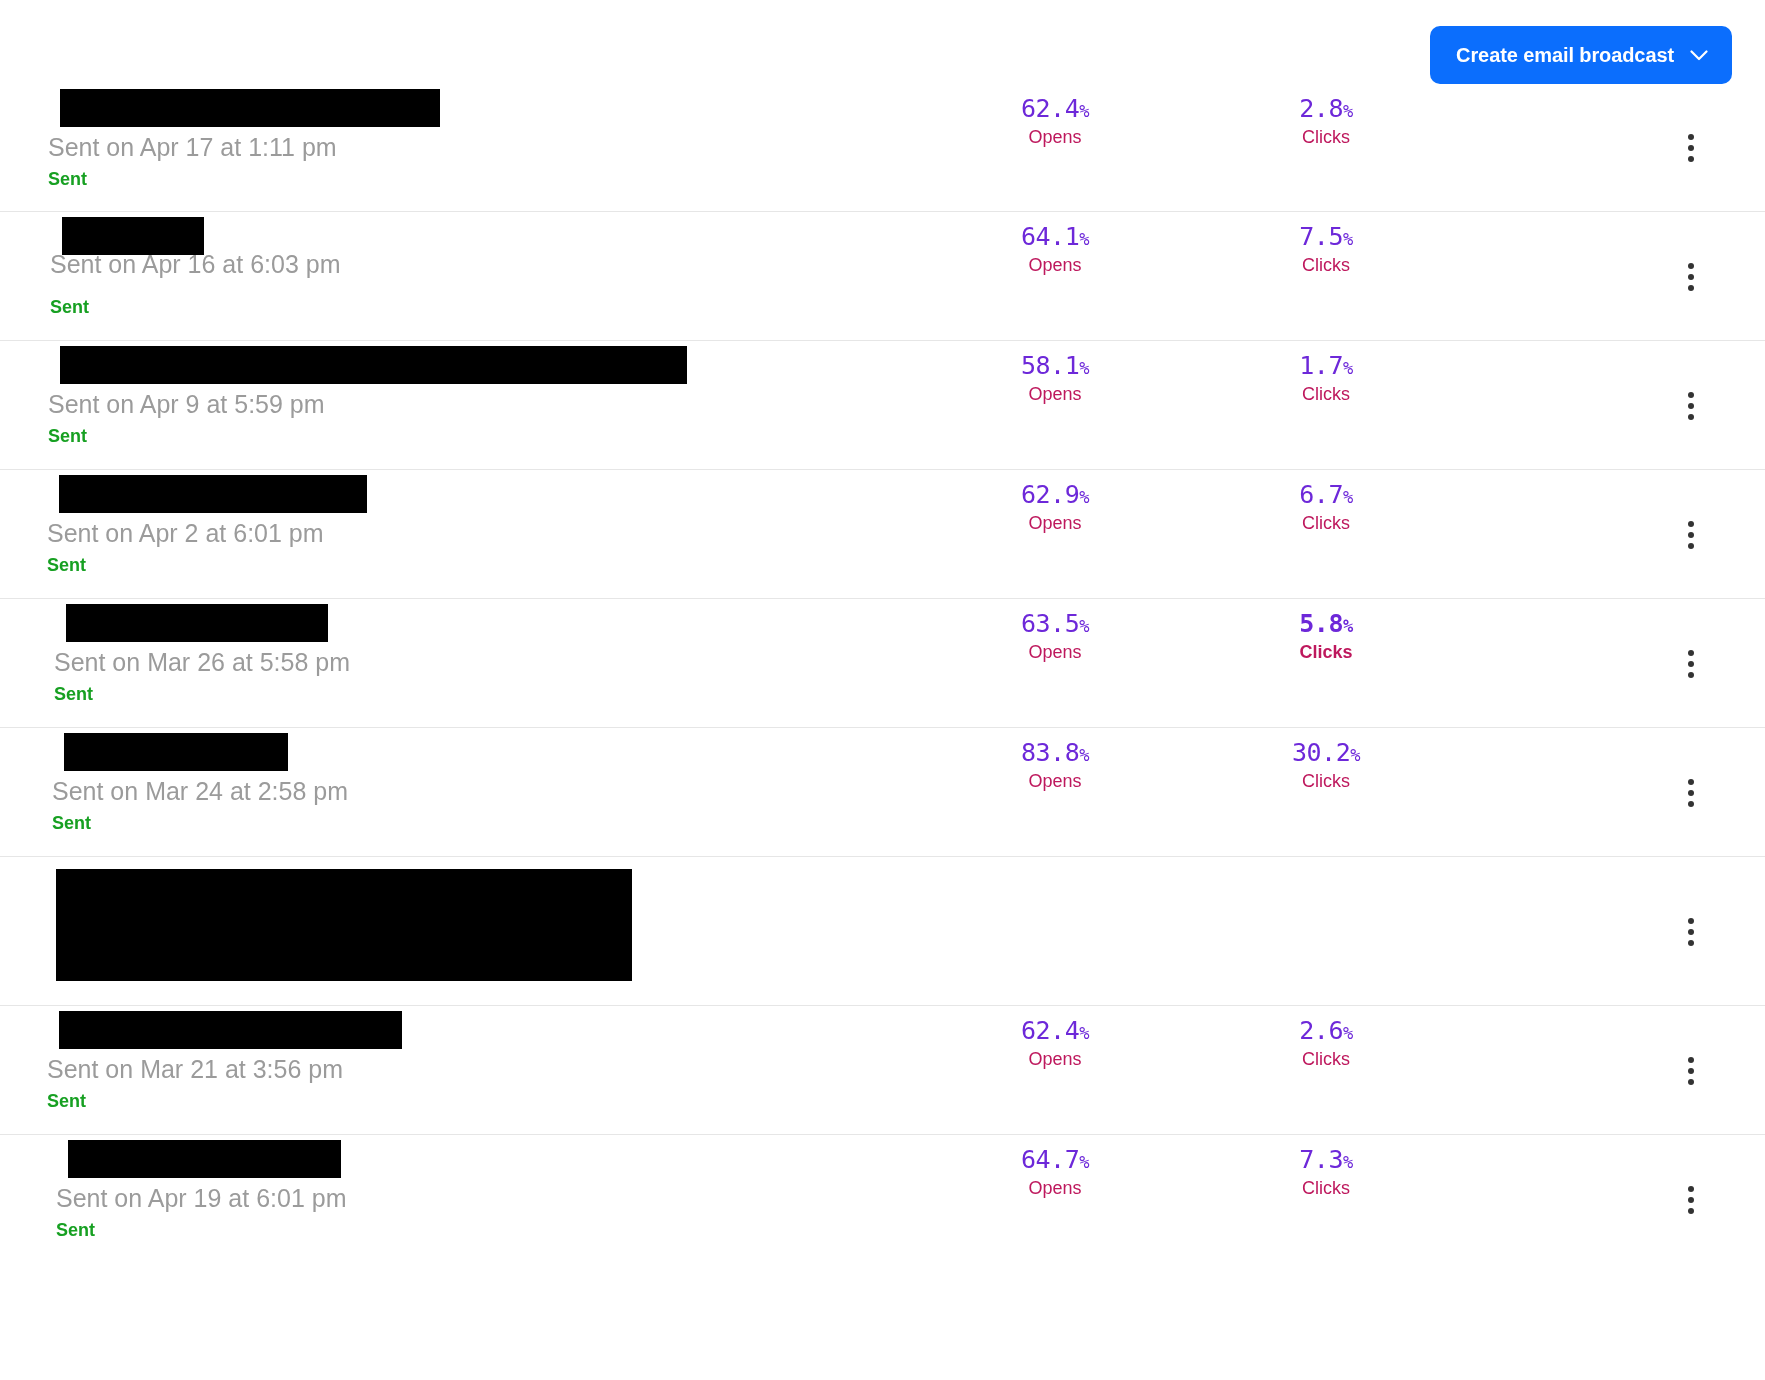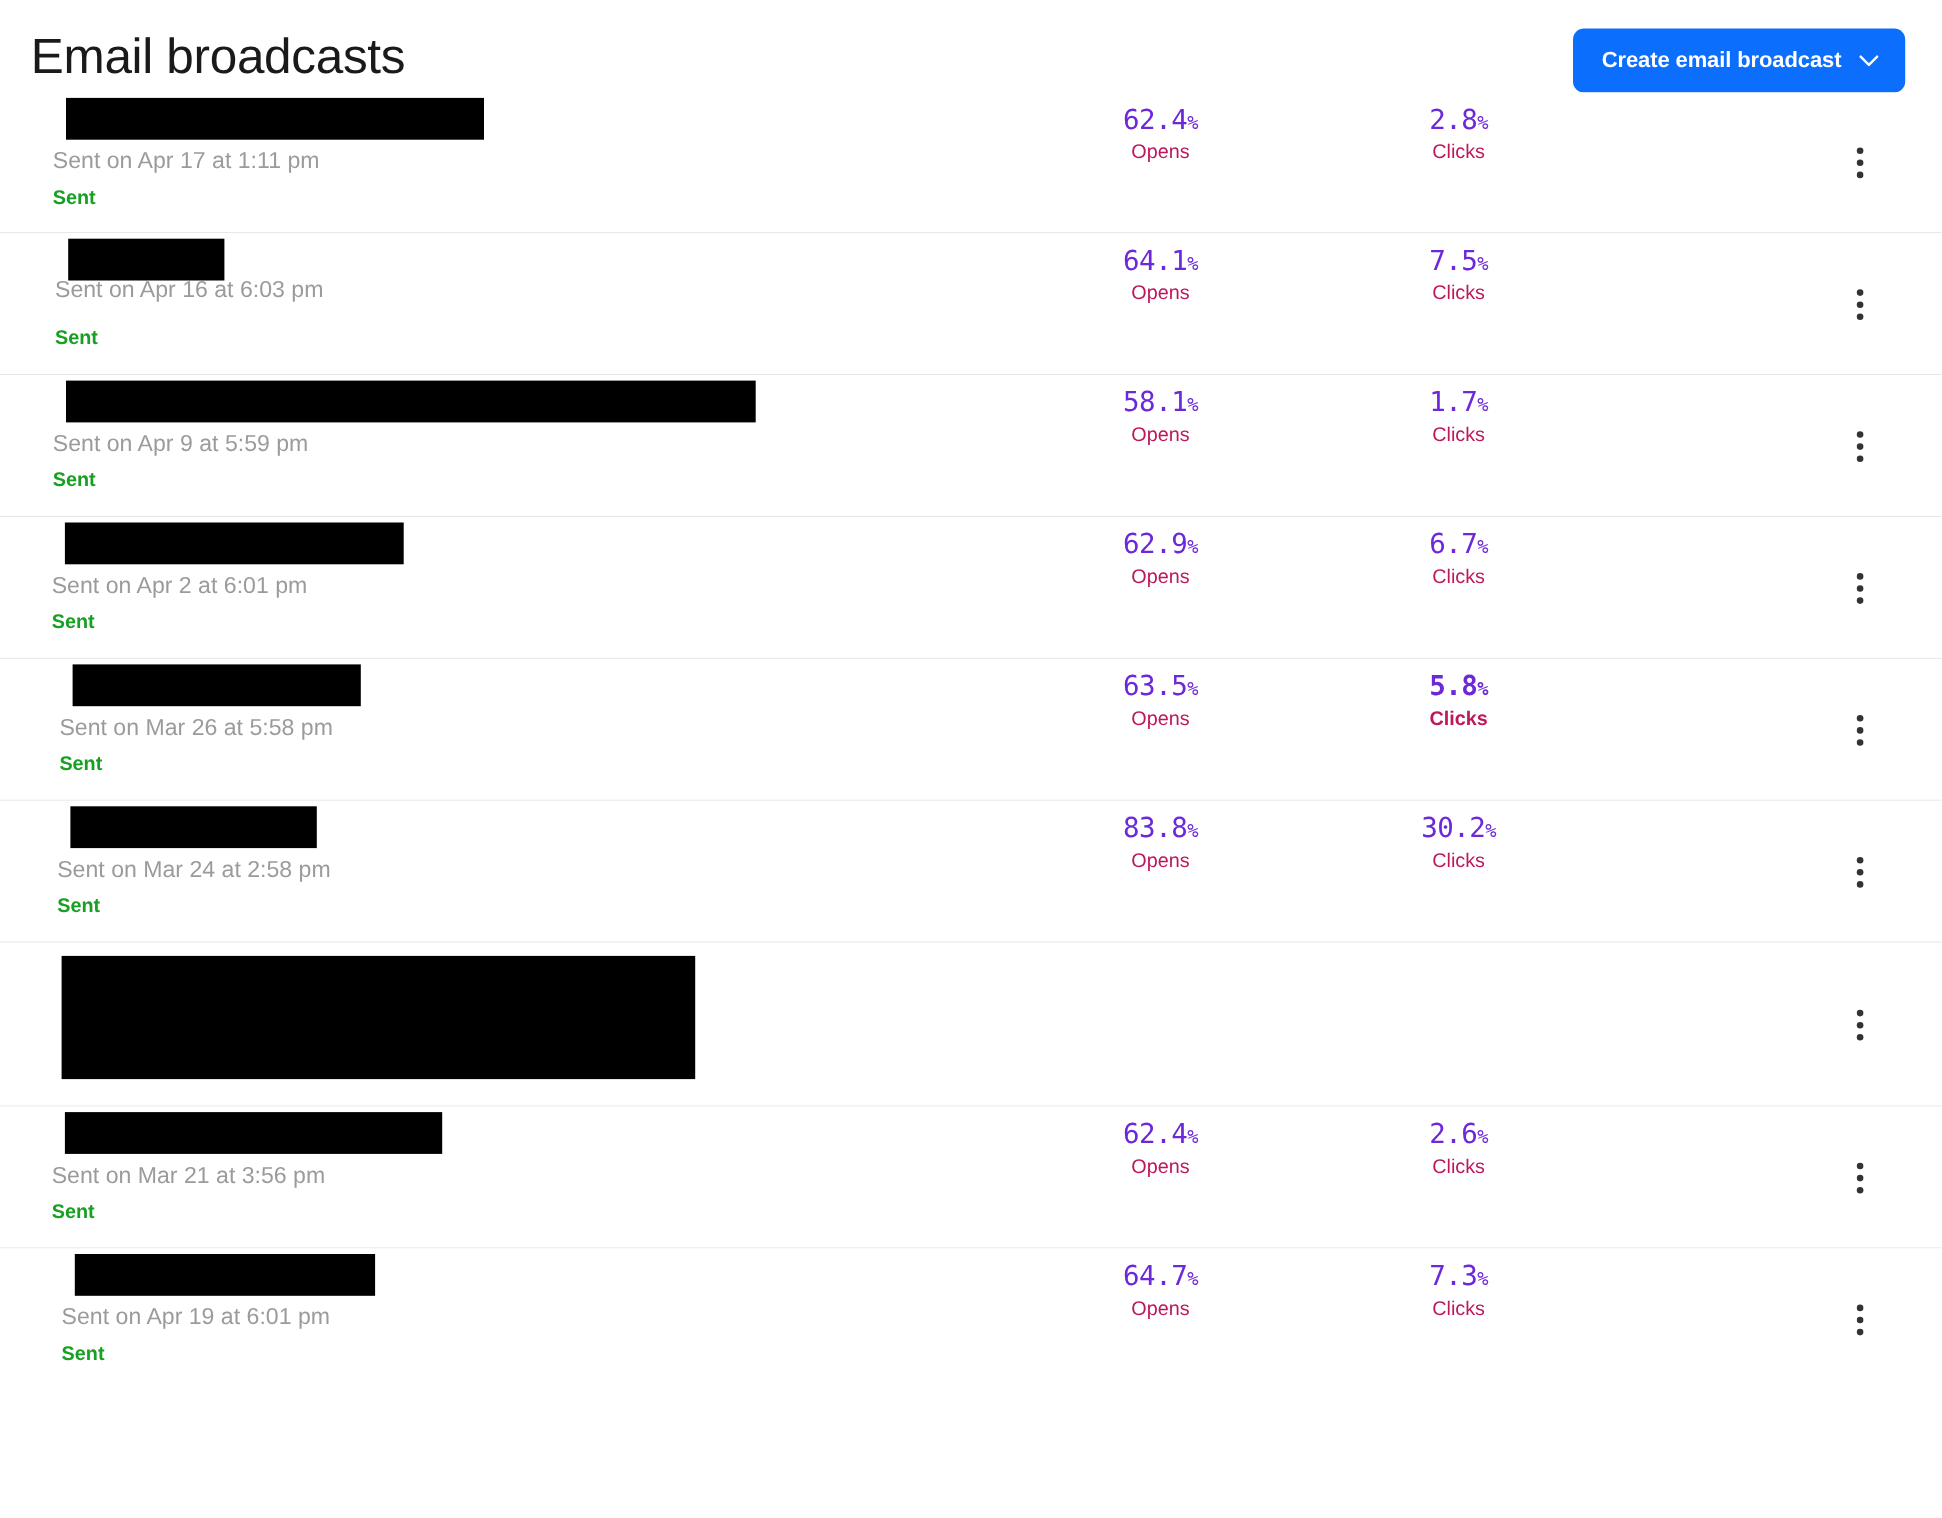--- a/index.html
+++ b/index.html
@@ -71,21 +71,21 @@
   }
 
   
   .subject-redaction {
     position: absolute;
     background: #000000;
   }
 
   .sent-on {
     position: absolute;
-    font-size: 21px;
+    font-size: 25px;
     color: #9b9b9b;
     white-space: nowrap;
     line-height: 24px;
   }
   .status {
     position: absolute;
     font-size: 18px;
     font-weight: 700;
     color: #17a022;
     white-space: nowrap;
@@ -135,21 +135,20 @@
     border-radius: 50%;
     background: #333333;
   }
 </style>
 </head>
 <body>
 
 <div class="page">
 
   <div class="header">
-    <h1 class="page-title">Email broadcasts</h1>
 
     <button class="create-btn">
       <span class="create-btn-label">Create email broadcast</span>
       <svg class="chev" viewBox="0 0 18 11">
         <path d="M1.5 1.5 L9 9 L16.5 1.5" fill="none" stroke="#ffffff" stroke-width="2.2" stroke-linecap="round" stroke-linejoin="round"></path>
       </svg>
     </button>
   </div>
 
   <div class="list" id="broadcast-list">

